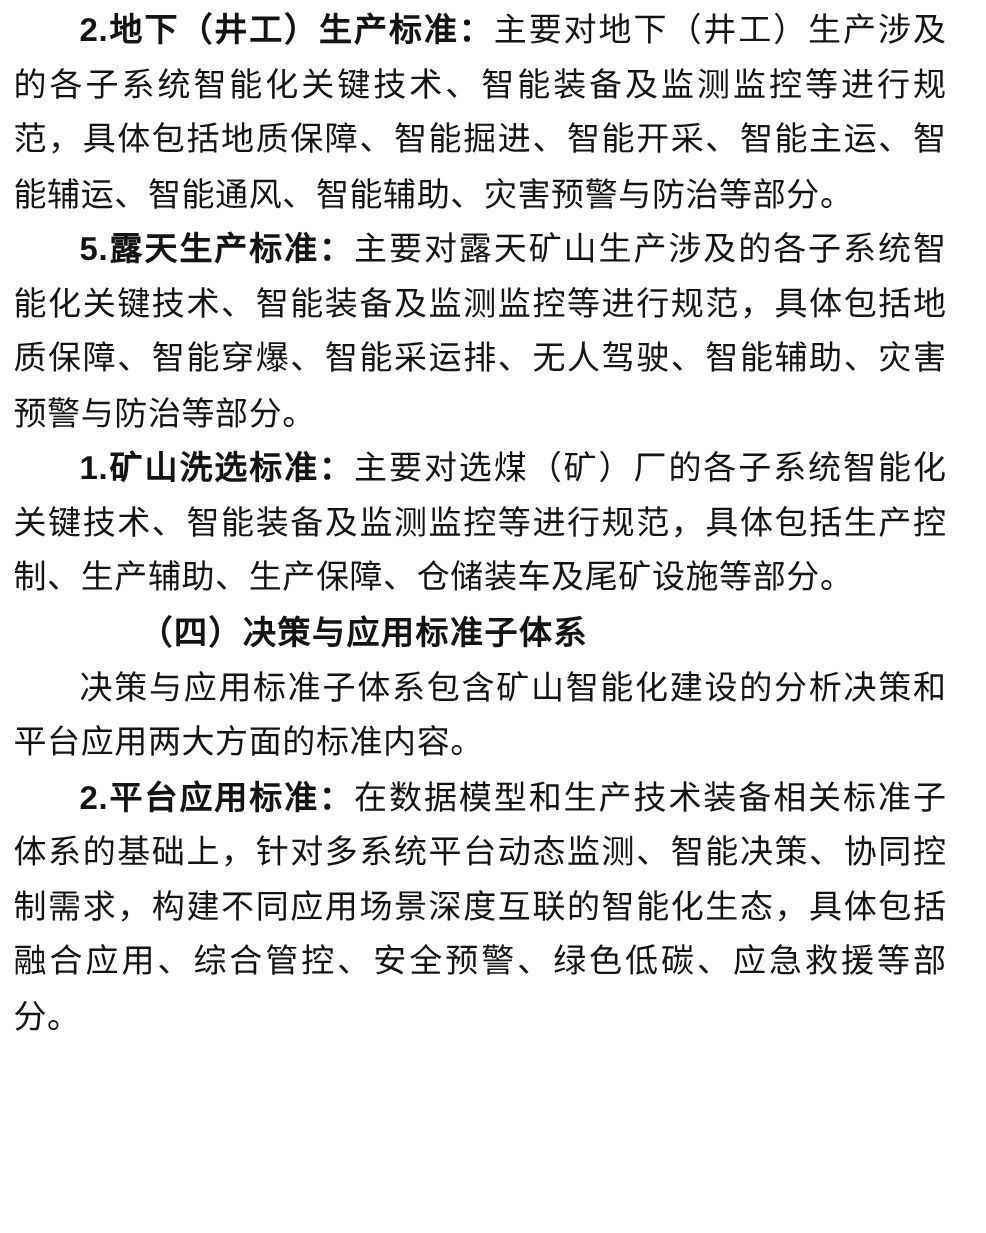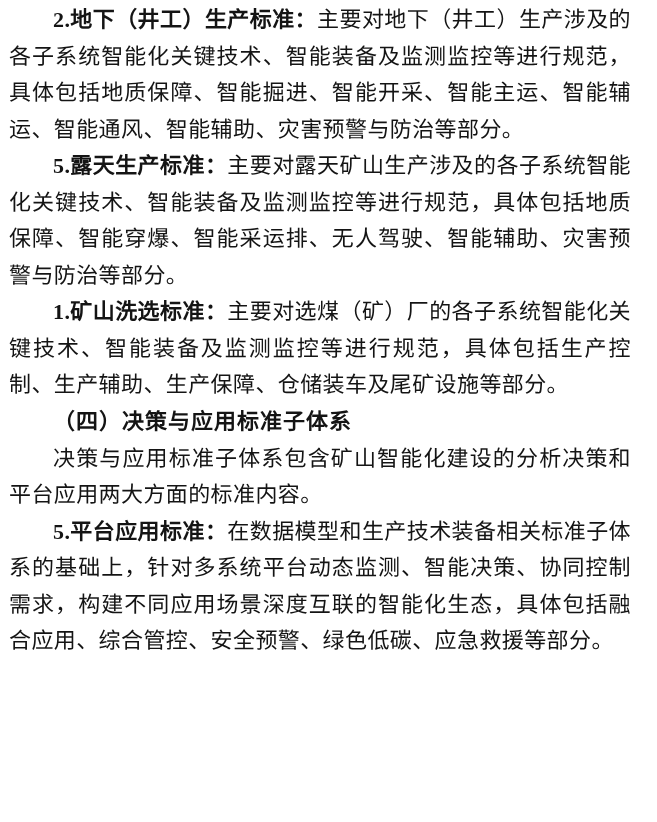--- a/index.html
+++ b/index.html
@@ -11,51 +11,52 @@
     width: 657px;
     height: 822px;
     overflow: hidden;
   }
   .page {
     box-sizing: border-box;
     width: 657px;
     height: 822px;
     padding: 2px 26px 0 9px;
     background: #ffffff;
-    font-family: Liberation Serif, serif;
+    font-family: Liberation Sans, sans-serif;
     color: #141414;
   }
   .para {
     margin: 0;
     font-size: 22px;
     line-height: 36.55px;
     text-align: justify;
     text-align-last: left;
     text-indent: 2em;
     letter-spacing: 0.4px;
     word-break: break-all;
   }
   .lead {
     font-weight: bold;
   }
   .heading .lead {
     letter-spacing: 1px;
+    margin-left: 40px;
   }
 </style>
 </head>
 <body>
 
 <div class="page">
 
   <p class="para"><strong class="lead">2.地下（井工）生产标准：</strong><span>主要对地下（井工）生产涉及的各子系统智能化关键技术、智能装备及监测监控等进行规范，具体包括地质保障、智能掘进、智能开采、智能主运、智能辅运、智能通风、智能辅助、灾害预警与防治等部分。</span></p>
 
   <p class="para"><strong class="lead">5.露天生产标准：</strong><span>主要对露天矿山生产涉及的各子系统智能化关键技术、智能装备及监测监控等进行规范，具体包括地质保障、智能穿爆、智能采运排、无人驾驶、智能辅助、灾害预警与防治等部分。</span></p>
 
   <p class="para"><strong class="lead">1.矿山洗选标准：</strong><span>主要对选煤（矿）厂的各子系统智能化关键技术、智能装备及监测监控等进行规范，具体包括生产控制、生产辅助、生产保障、仓储装车及尾矿设施等部分。</span></p>
 
   <p class="para heading"><strong class="lead">（四）决策与应用标准子体系</strong></p>
 
   <p class="para"><span>决策与应用标准子体系包含矿山智能化建设的分析决策和平台应用两大方面的标准内容。</span></p>
 
 
-  <p class="para"><strong class="lead">5.平台应用标准：</strong><span>在数据模型和生产技术装备相关标准子体系的基础上，针对多系统平台动态监测、智能决策、协同控制需求，构建不同应用场景深度互联的智能化生态，具体包括融合应用、综合管控、安全预警、绿色低碳、应急救援等部分。</span></p>
+  <p class="para"><strong class="lead">2.平台应用标准：</strong><span>在数据模型和生产技术装备相关标准子体系的基础上，针对多系统平台动态监测、智能决策、协同控制需求，构建不同应用场景深度互联的智能化生态，具体包括融合应用、综合管控、安全预警、绿色低碳、应急救援等部分。</span></p>
 
 </div>
 
 </body></html>

